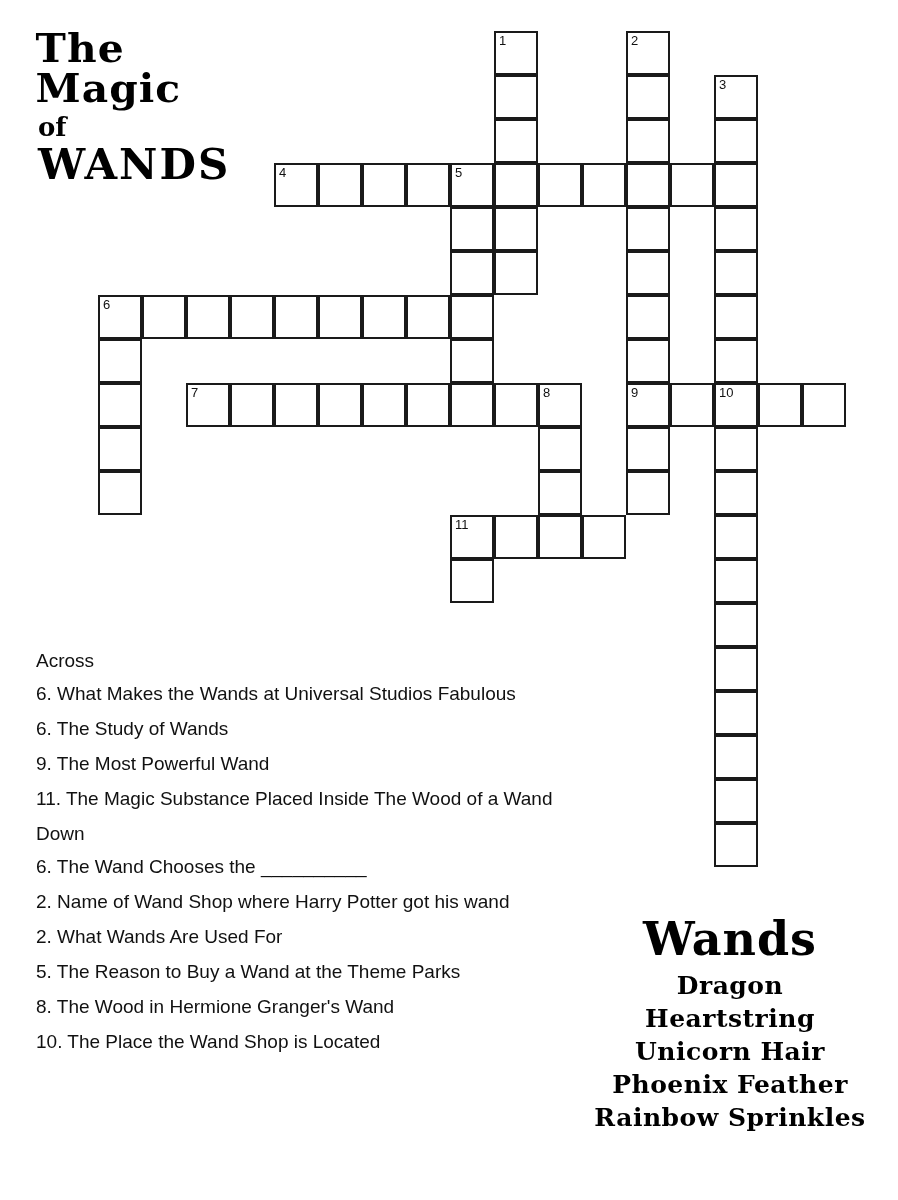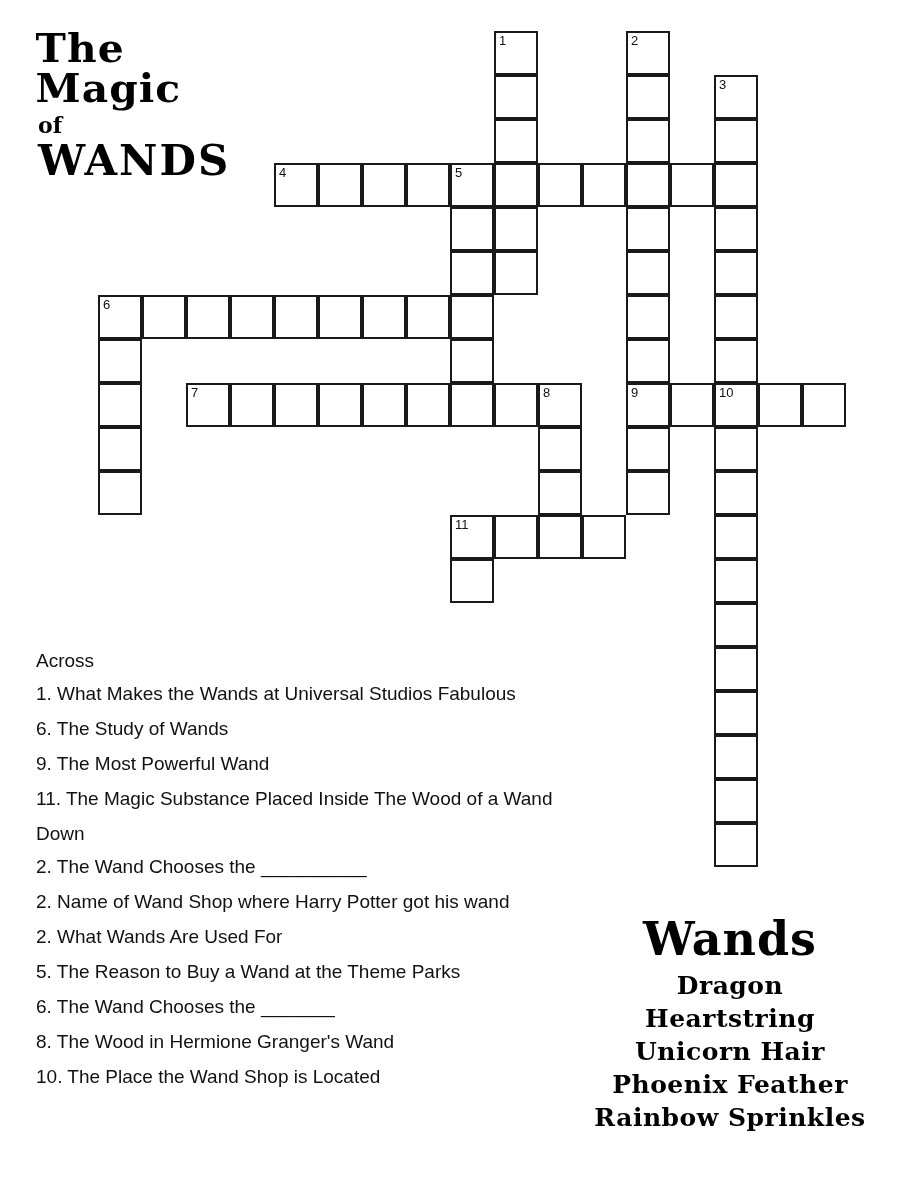--- a/index.html
+++ b/index.html
@@ -28,21 +28,21 @@
     font-family: "DejaVu Serif", serif;
     font-weight: bold;
     font-size: 40px;
     letter-spacing: 1px;
     display: block;
     transform: scaleX(1.02);
   }
   #title-block .tl2 {
     font-family: "DejaVu Serif", serif;
     font-weight: bold;
-    font-size: 22px;
+    font-size: 26px;
     display: block;
     margin-top: 6px;
   }
   #title-block .tl3 {
     font-family: "DejaVu Serif", serif;
     font-weight: bold;
     font-size: 42px;
     letter-spacing: 2px;
     display: block;
     margin-top: 4px;
@@ -230,32 +230,31 @@
     <div class="cell" style="left: 714px; top: 647px; width: 44px; height: 44px;"></div>
     <div class="cell" style="left: 714px; top: 691px; width: 44px; height: 44px;"></div>
     <div class="cell" style="left: 714px; top: 735px; width: 44px; height: 44px;"></div>
     <div class="cell" style="left: 714px; top: 779px; width: 44px; height: 44px;"></div>
     <div class="cell" style="left: 714px; top: 823px; width: 44px; height: 44px;"></div>
   </div>
 
 <div id="clues">
   <p class="heading">Across</p>
   <ul id="across-list">
-      <li>1. What Makes the Wands at Universal Studios Fabulous</li>
+      <li>6. What Makes the Wands at Universal Studios Fabulous</li>
       <li>6. The Study of Wands</li>
       <li>9. The Most Powerful Wand</li>
       <li>11. The Magic Substance Placed Inside The Wood of a Wand</li>
     </ul>
   <p class="heading">Down</p>
   <ul id="down-list">
-      <li>2. The Wand Chooses the __________</li>
+      <li>6. The Wand Chooses the __________</li>
       <li>2. Name of Wand Shop where Harry Potter got his wand</li>
       <li>2. What Wands Are Used For</li>
       <li>5. The Reason to Buy a Wand at the Theme Parks</li>
-      <li>6. The Wand Chooses the _______</li>
       <li>8. The Wood in Hermione Granger's Wand</li>
       <li>10. The Place the Wand Shop is Located</li>
     </ul>
 </div>
 
 <div id="wordbank">
   <span class="wb-title">Wands</span>
   <div id="wordbank-items">
       <span class="wb-item">Dragon Heartstring</span>
       <span class="wb-item">Unicorn Hair</span>

